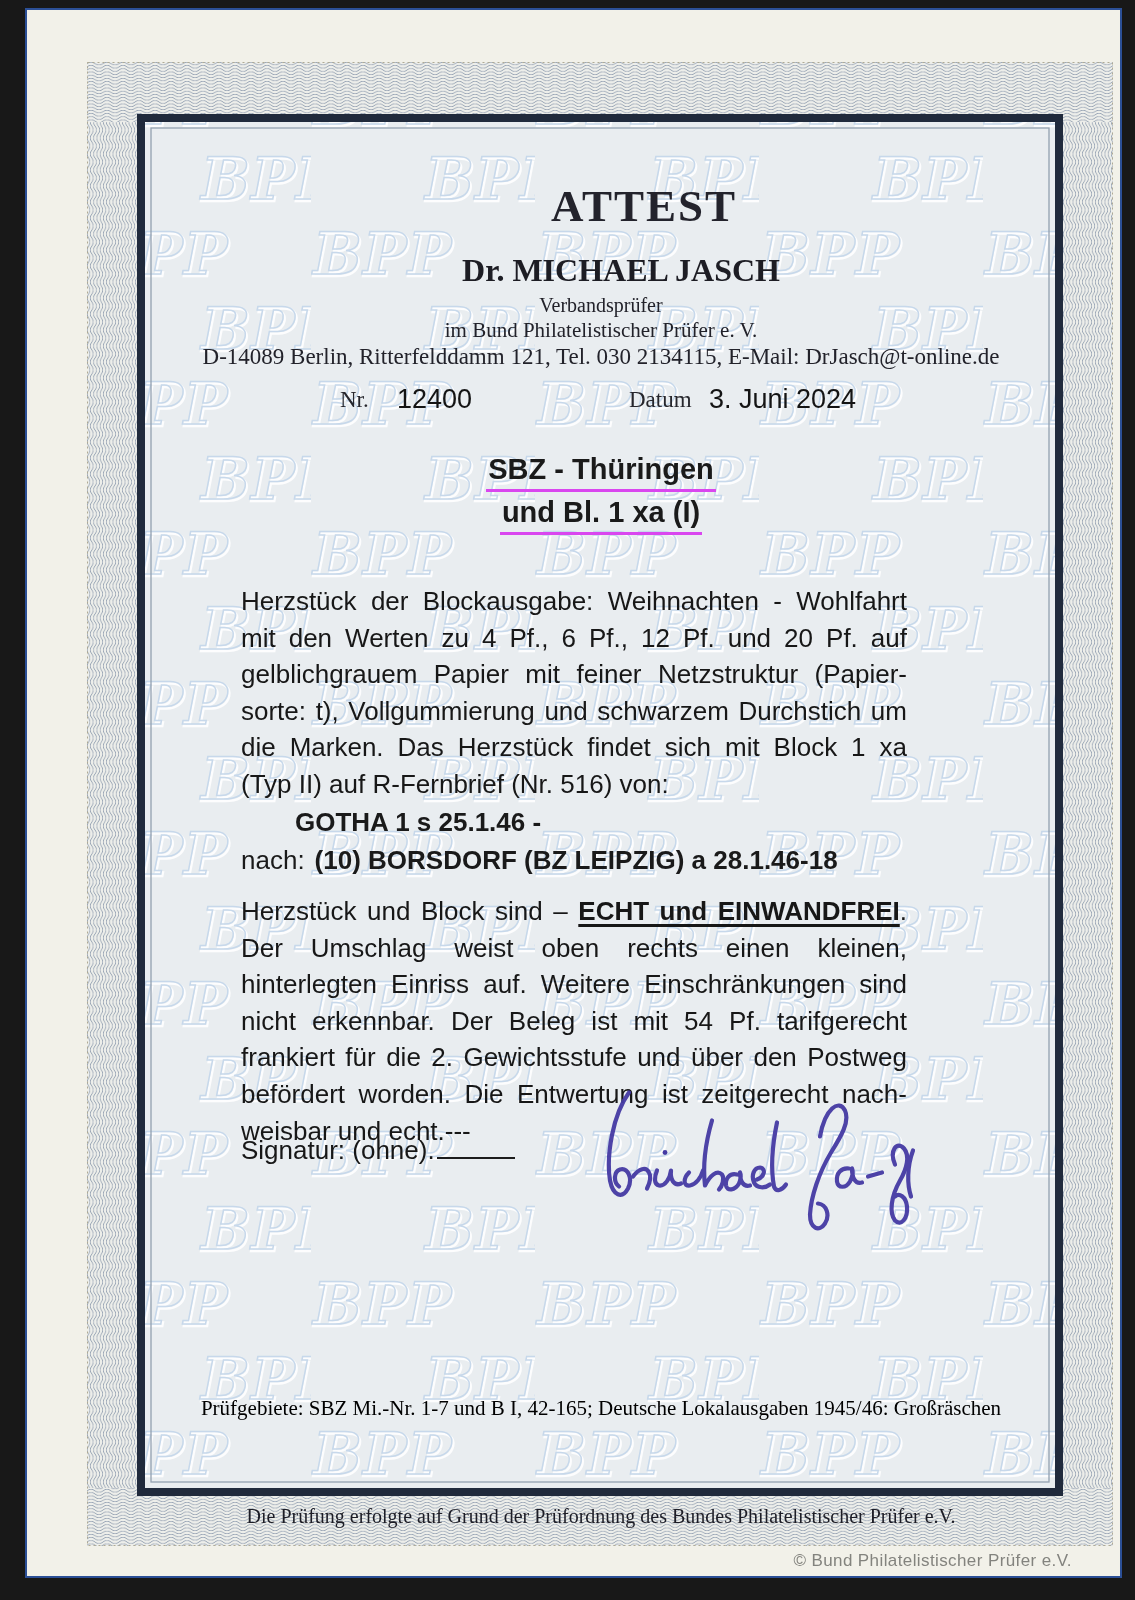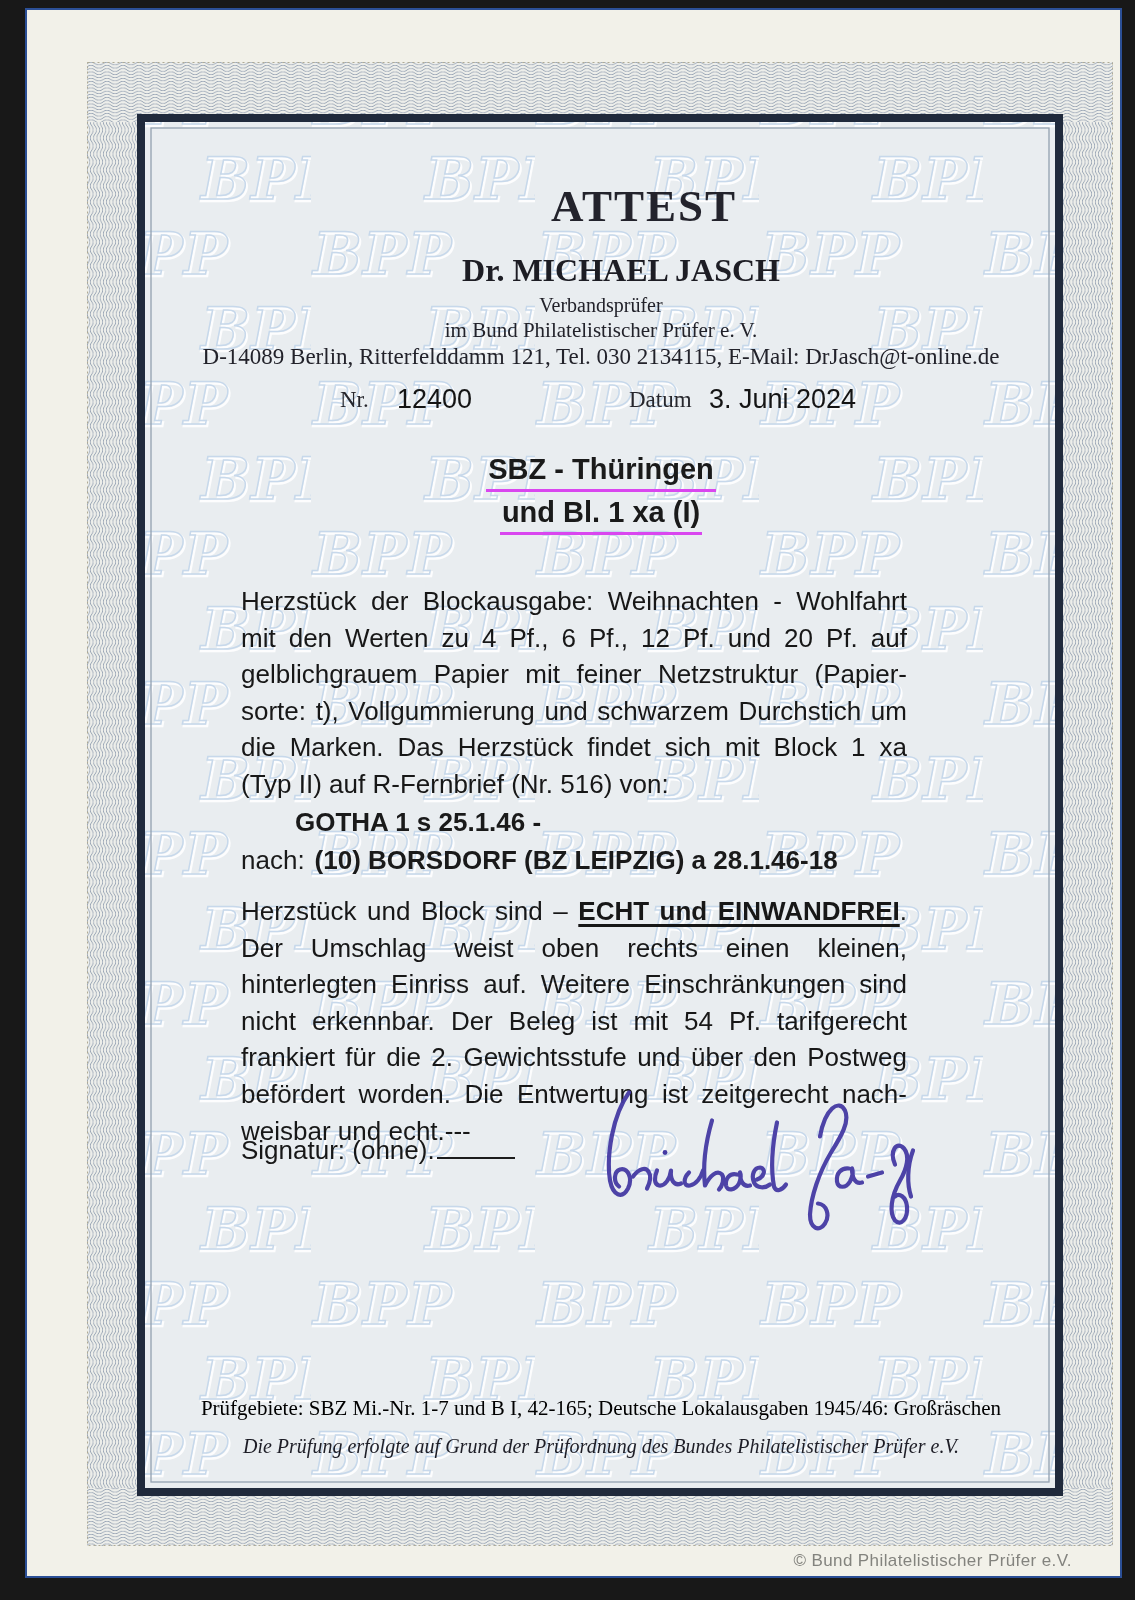--- a/index.html
+++ b/index.html
@@ -148,18 +148,18 @@
           <path d="M291,96 L305,92"></path>
           <path d="M318,84 C312,70 320,60 327,68 C333,75 330,88 323,100 C314,116 312,132 318,140 C324,146 331,138 330,126 C329,116 322,112 318,116"></path>
           <path d="M336,70 C330,86 330,104 334,116"></path>
         </g>
         <g fill="#453aa4">
           <circle cx="88" cy="72" r="2.4"></circle>
         </g>
       </svg>
 
       <div class="centered serif footer1" style="top:1274px;">Prüfgebiete: SBZ Mi.-Nr. 1-7 und B I, 42-165; Deutsche Lokalausgaben 1945/46: Großräschen</div>
-      <div class="centered serif footer2" style="top:1313px;font-style:italic;">Die Prüfung erfolgte auf Grund der Prüfordnung des Bundes Philatelistischer Prüfer e.V.</div>
+      <div class="centered serif footer2" style="top:1383px;">Die Prüfung erfolgte auf Grund der Prüfordnung des Bundes Philatelistischer Prüfer e.V.</div>
     </div>
 
     <div class="copyright">© Bund Philatelistischer Prüfer e.V.</div>
   </div>
 </div>
 
 </body></html>

